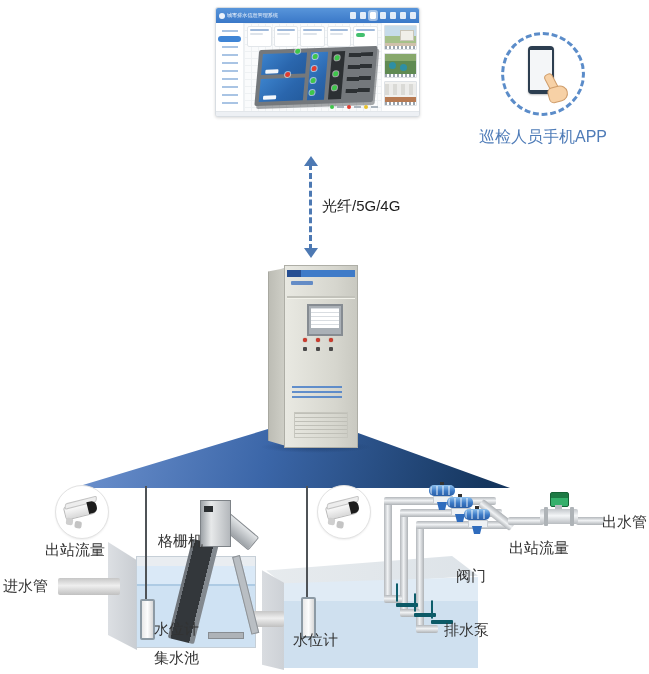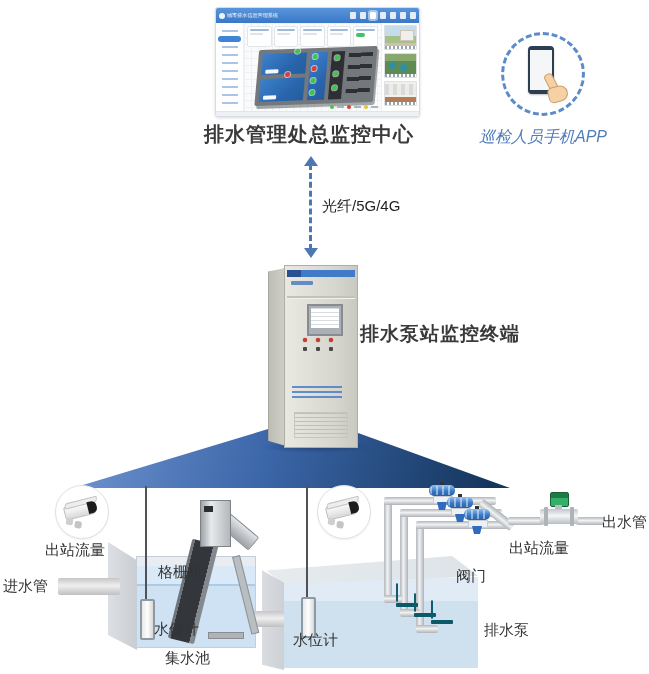--- a/index.html
+++ b/index.html
@@ -225,32 +225,31 @@
         <div class="thumb ph2">
             <span class="cap"></span>
           </div>
         <div class="thumb ph3">
             <span class="cap"></span>
           </div>
       </div>
     </div>
     <div class="m-footer"></div>
   </div>
-  <div class="lbl big" style="left:197px;top:122px;width:224px;text-align:center;font-size:20px;">排水管理处总监控中心</div>
 
   <div id="appc" class="abs">
     <div class="phone">
       <span class="scr"><span class="bar"></span><span class="row hl"></span><span class="row"></span><span class="row"></span><span class="row"></span><span class="row"></span><span class="row"></span></span>
     </div>
     <div class="hand">
       <span class="fing"></span>
         <span class="palm"></span>
     </div>
   </div>
-  <div class="lbl" style="left:479px;top:127px;color:#4f7cb8;font-size:16px;font-style:italic;">巡检人员手机APP</div>
+  <div class="lbl" style="left:479px;top:127px;color:#4f7cb8;font-size:16px;">巡检人员手机APP</div>
 
   <div id="uplink" class="abs">
     <span class="ah up"></span>
     <span class="ul-line"></span>
     <span class="ah down"></span>
   </div>
   <div class="lbl" style="left:322px;top:197px;color:#1f1f1f;">光纤/5G/4G</div>
 
   <div id="funnel" class="abs"></div>
   <div id="cab-shadow" class="abs"></div>
@@ -270,21 +269,20 @@
         </span>
       <span class="cab-btns">
           <i></i>
           <i></i>
           <i></i>
         </span>
       <span class="cab-text"></span>
       <span class="cab-vent"></span>
     </div>
   </div>
-  <div class="lbl big" style="left:360px;top:323px;">排水泵站监控终端</div>
 
   <div id="t1wall" class="abs"></div>
   <div id="t1" class="abs">
       <span class="wline"></span>
     </div>
   <div id="t2top" class="abs"></div>
   <div id="t2wall" class="abs"></div>
   <div id="t2" class="abs"></div>
 
   <div class="pipe-big" style="left:58px;top:578px;width:62px;height:17px;"></div>
@@ -352,22 +350,22 @@
     <span class="cam-body"></span>
       <span class="cam-mount"></span>
   </div>
   <div class="camc" style="left:317px;top:485px;">
     <span class="cam-body"></span>
       <span class="cam-mount"></span>
   </div>
 
   <div class="lbl" style="left:45px;top:541px;">出站流量</div>
   <div class="lbl" style="left:3px;top:577px;">进水管</div>
-  <div class="lbl" style="left:158px;top:563px;text-align:center;">格栅机</div>
+  <div class="lbl" style="left:158px;top:532px;text-align:center;">格栅机</div>
   <div class="lbl" style="left:154px;top:620px;">水位计</div>
-  <div class="lbl" style="left:165px;top:649px;">集水池</div>
+  <div class="lbl" style="left:154px;top:649px;">集水池</div>
   <div class="lbl" style="left:293px;top:631px;">水位计</div>
   <div class="lbl" style="left:456px;top:567px;">阀门</div>
   <div class="lbl" style="left:509px;top:539px;">出站流量</div>
   <div class="lbl" style="left:602px;top:513px;">出水管</div>
-  <div class="lbl" style="left:484px;top:621px;">排水泵</div>
+  <div class="lbl" style="left:444px;top:621px;">排水泵</div>
 
 </div>
 
 </body></html>

